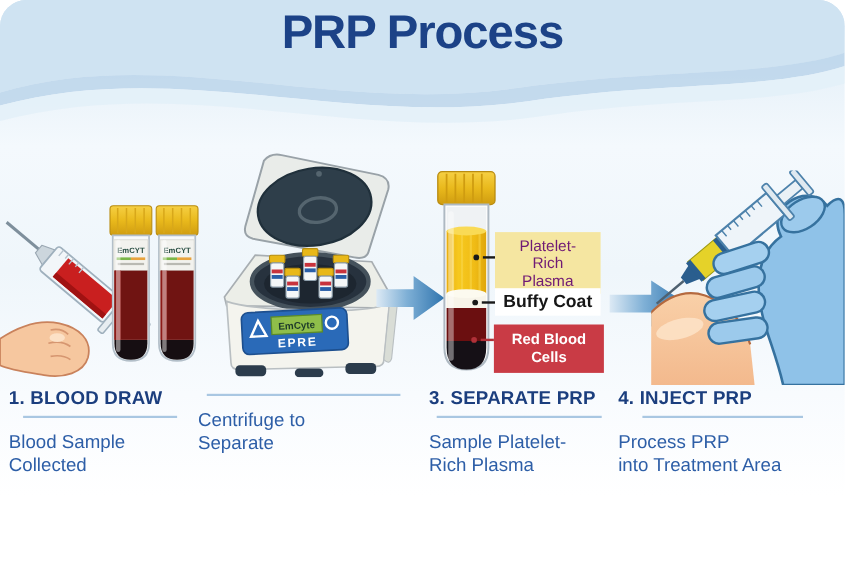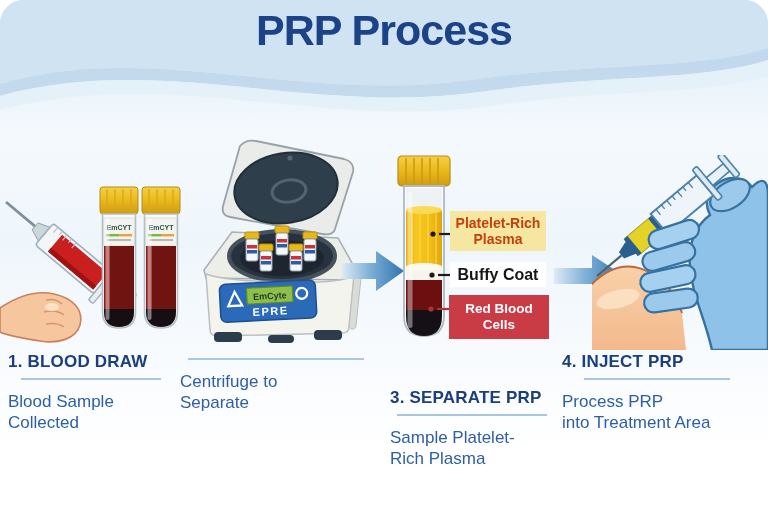--- a/index.html
+++ b/index.html
@@ -10,28 +10,28 @@
     border-radius:24px;
   }
   .waves{position:absolute;top:0;left:0;}
   .title{
     position:absolute;top:6px;left:0;width:100%;text-align:center;
     font-size:43px;font-weight:bold;color:#1c4287;letter-spacing:-1px;margin:0;
   }
   .illus{position:absolute;}
   
   .sep-label{position:absolute;text-align:center;box-sizing:border-box;}
-  .sep-label.plasma{left:450px;top:211px;width:96px;padding:4px 4px;background:#f5e6a1;color:#c2410c;font-size:14px;font-weight:700;line-height:16px;}
+  .sep-label.plasma{left:450px;top:211px;width:96px;padding:4px 18px;background:#f5e6a1;color:#701a75;font-size:14px;font-weight:400;line-height:16px;}
   .sep-label.buffy{left:450px;top:262px;width:96px;padding:3px 2px;background:#ffffff;color:#161616;font-size:16px;font-weight:600;line-height:19px;}
   .sep-label.rbc{left:449px;top:295px;width:100px;padding:6px 2px;background:#c93b45;color:#ffffff;font-size:13.5px;font-weight:700;line-height:16px;}
   
   .caption-block{position:absolute;top:352px;text-align:left;}
   .cb1{left:8px;width:166px;}
   .cb2{left:180px;width:192px;}
-  .cb3{left:390px;width:164px;margin-top:36px;}
+  .cb3{left:390px;width:164px;}
   .cb4{left:562px;width:190px;}
   .step-heading{font-size:17px;font-weight:bold;color:#1b3e7e;letter-spacing:.2px;}
   .step-underline{height:2px;background:#a9c7e2;margin:6px auto 11px;}
   .cb1 .step-underline{width:140px;}
   .cb2 .step-underline{width:176px;}
   .cb3 .step-underline{width:150px;}
   .cb4 .step-underline{width:146px;}
   .step-caption{font-size:17px;color:#2d5ea7;line-height:21px;}
   .step-caption span{display:block;}
   svg text{font-family:"Liberation Sans",sans-serif;}

